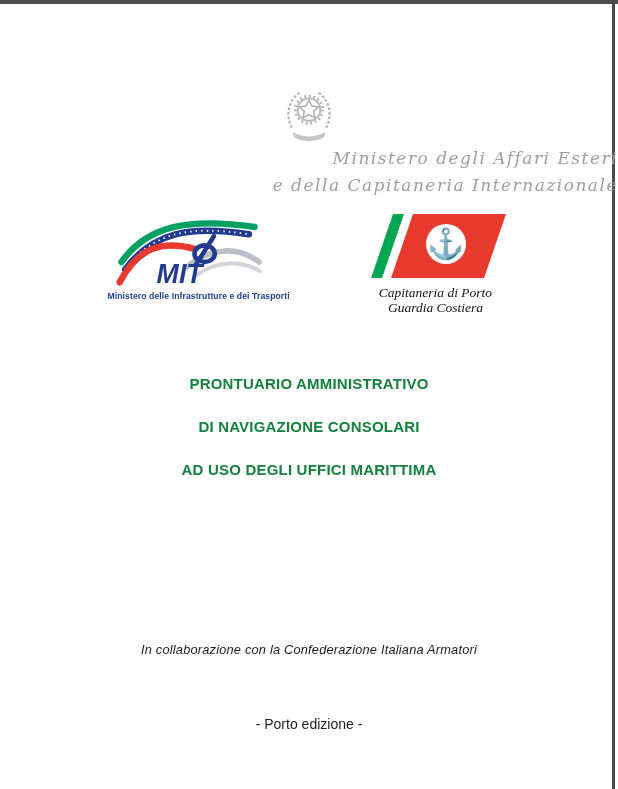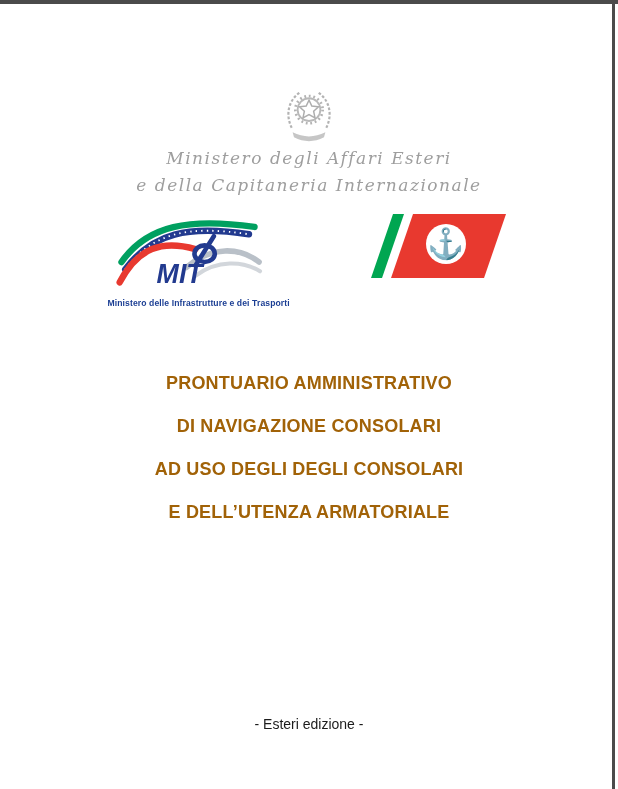--- a/index.html
+++ b/index.html
@@ -11,50 +11,50 @@
     font-family:"Liberation Sans",sans-serif;
     color:#1a1a1a;
   }
   .edge-top{position:absolute;top:0;left:0;width:100%;height:4px;background:#4b4b4b;}
   .edge-right{position:absolute;top:0;right:3px;width:3px;height:789px;background:#4b4b4b;}
 
   .emblem-wrap{position:absolute;top:86px;left:50%;transform:translateX(-50%);width:64px;height:60px;}
 
   .script-block{
     position:absolute;top:145px;left:0;width:100%;
-    text-align:center;
+    text-align:right;
     font-family:"DejaVu Serif",serif;
     font-style:italic;
     font-size:17px;line-height:27px;
     letter-spacing:1.5px;
     color:#9e9e9e;
   }
 
   .logos-row{
     position:absolute;top:214px;left:0;width:100%;
     display:flex;justify-content:center;align-items:flex-start;gap:85px;
   }
   .mit-block{width:168px;text-align:left;}
   .mit-caption{
-    margin-top:8px;
+    margin-top:1px;
     font-size:8.6px;font-weight:bold;color:#1c3f94;letter-spacing:0.1px;
     white-space:nowrap;
   }
   .cg-block{width:150px;text-align:center;}
   .cg-caption{
     margin-top:3px;
     font-family:"Liberation Serif",serif;font-style:italic;
     font-size:13.5px;line-height:15px;color:#111;
   }
 
   .title-block{
     position:absolute;top:362px;left:0;width:100%;
     text-align:center;
-    font-weight:bold;font-size:18px;line-height:43px;
-    color:#a16207;letter-spacing:0.2px;
+    font-weight:bold;font-size:15px;line-height:43px;
+    color:#15803d;letter-spacing:0.2px;
   }
   .title-block .tline{display:block;}
 
   .collab-line{
     position:absolute;top:642px;left:0;width:100%;
     text-align:center;font-style:italic;font-size:12.8px;
     color:#1c1c1c;letter-spacing:0.2px;
   }
   .edition-line{
     position:absolute;top:716px;left:0;width:100%;
@@ -115,27 +115,31 @@
       <svg width="140" height="64" viewBox="0 0 140 64">
 
         <polygon points="27,0 38,0 16,64 5,64" fill="#00a651"></polygon>
 
         <polygon points="47,0 140,0 118,64 25,64" fill="#e8392f"></polygon>
 
         <circle cx="80" cy="30" r="20" fill="#ffffff"></circle>
 
         <text x="80" y="40" text-anchor="middle" font-size="30" fill="#111">⚓</text>
       </svg>
+      <div class="cg-caption">
+        <div>Capitaneria di Porto</div>
+        <div>Guardia Costiera</div>
+      </div>
     </div>
 
   </div>
 
   <div class="title-block">
     <span class="tline">PRONTUARIO AMMINISTRATIVO</span>
     <span class="tline">DI NAVIGAZIONE CONSOLARI</span>
-    <span class="tline">AD USO DEGLI DEGLI CONSOLARI</span>
-    <span class="tline">E DELL’UTENZA ARMATORIALE</span>
+    <span class="tline">AD USO DEGLI UFFICI MARITTIMA</span>
   </div>
 
+  <div class="collab-line">In collaborazione con la Confederazione Italiana Armatori</div>
 
-  <div class="edition-line">- Esteri edizione -</div>
+  <div class="edition-line">- Porto edizione -</div>
 
 </div>
 
 </body></html>

